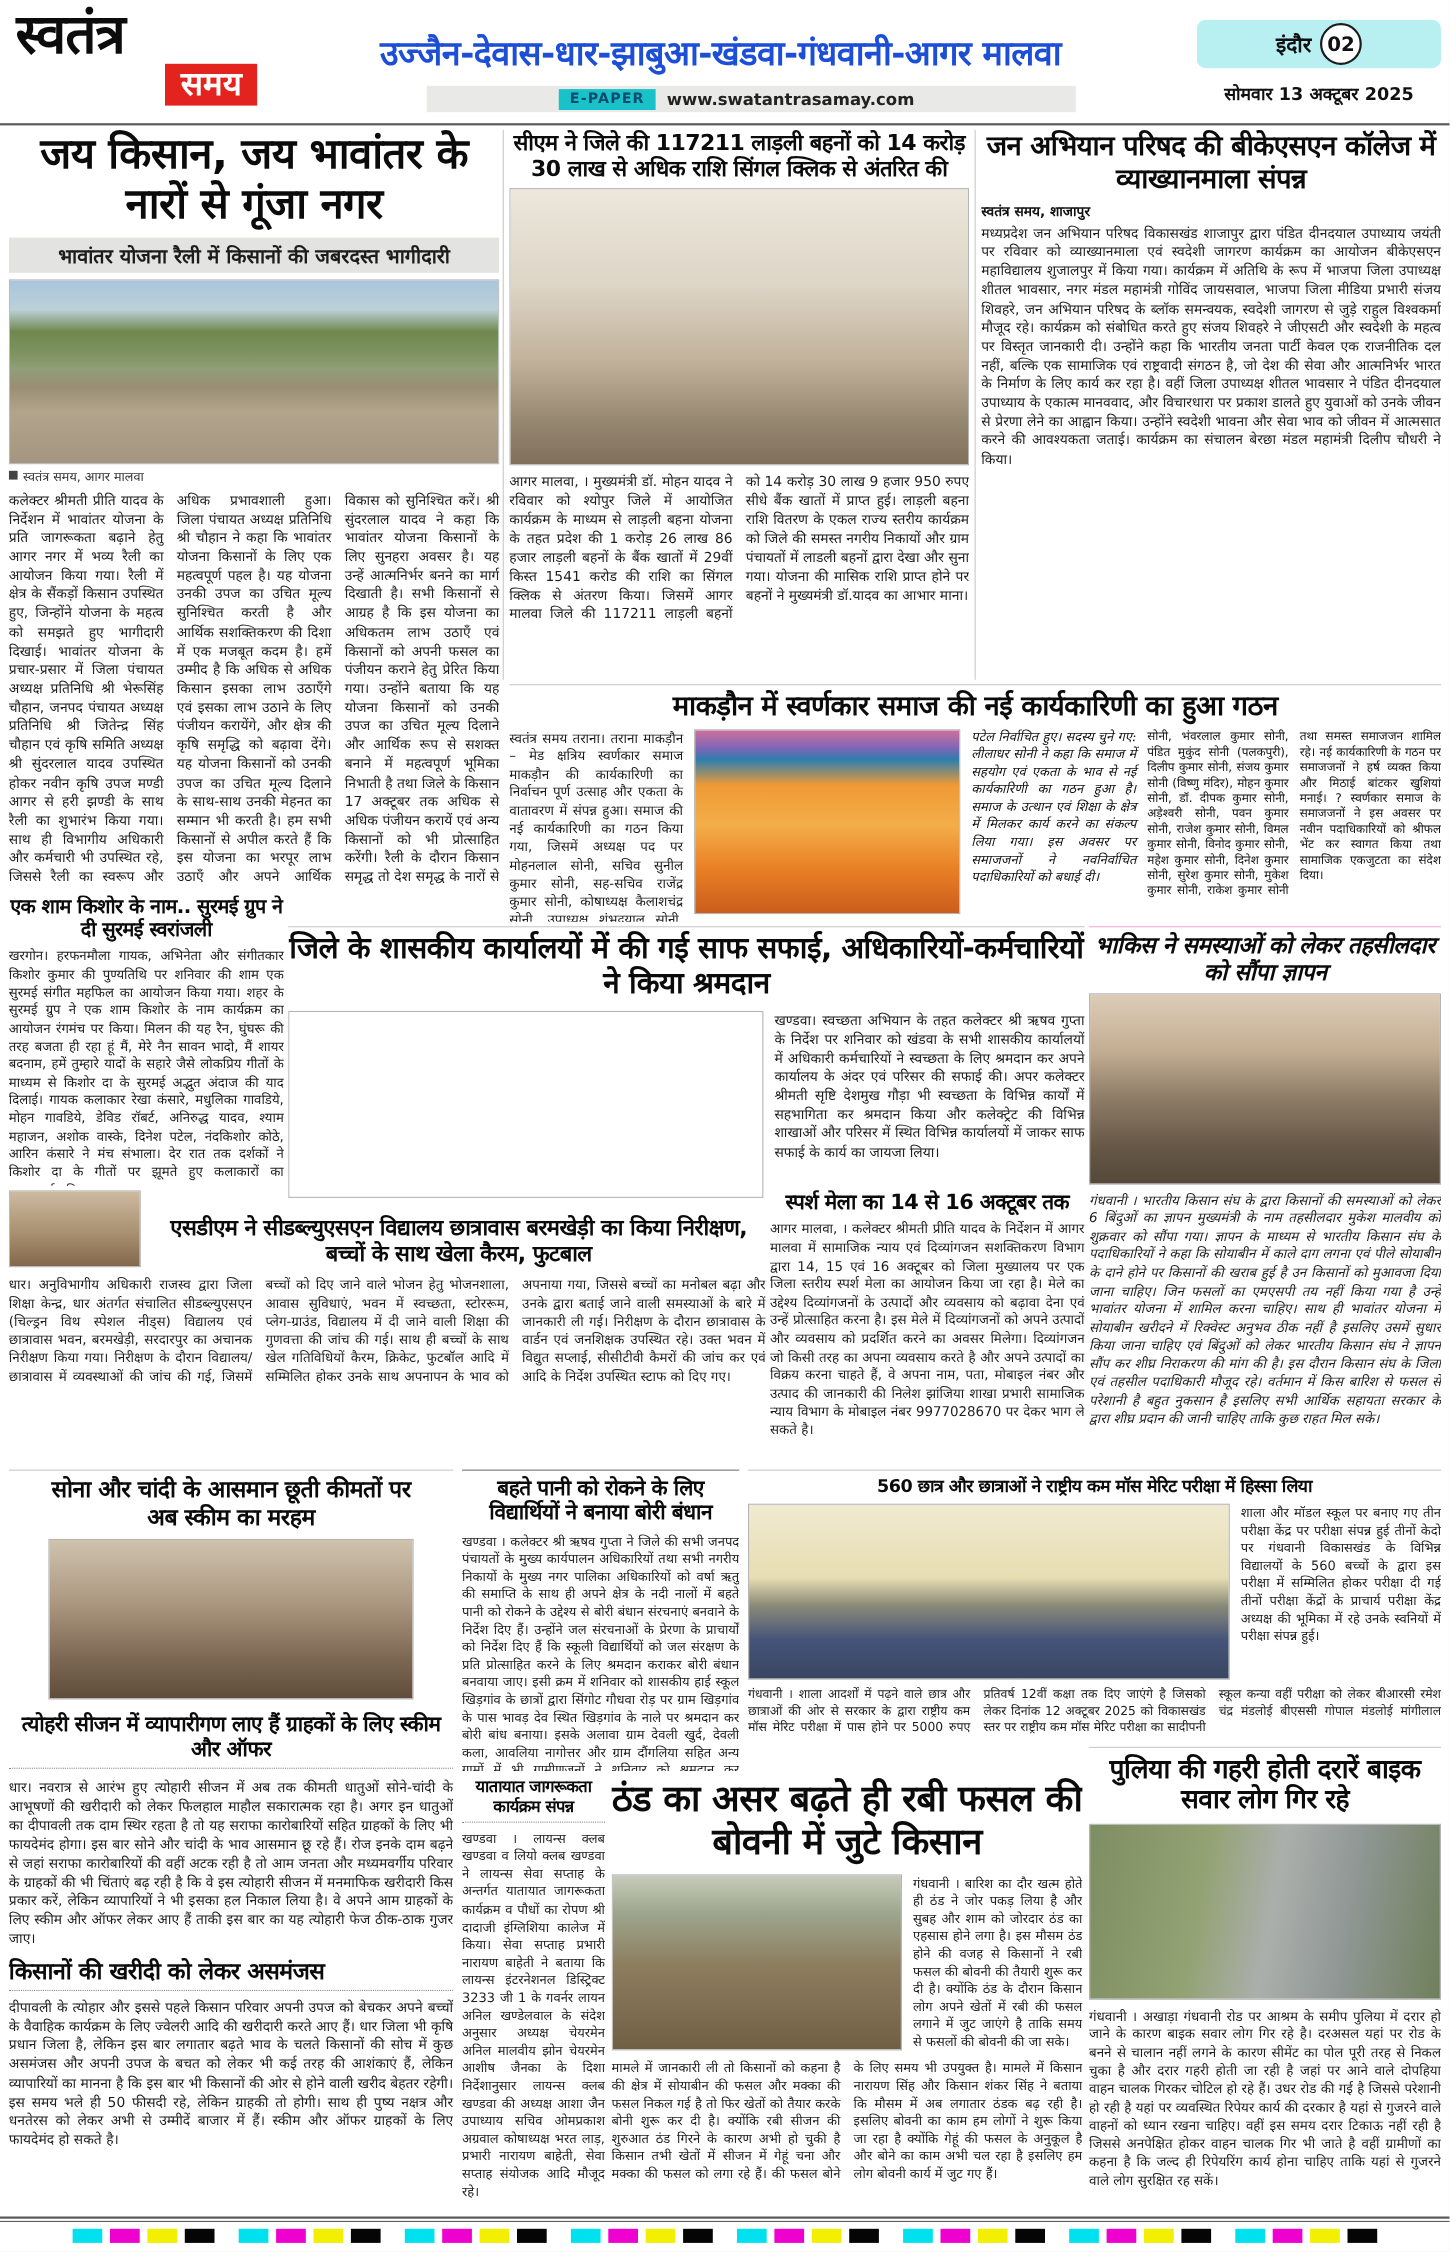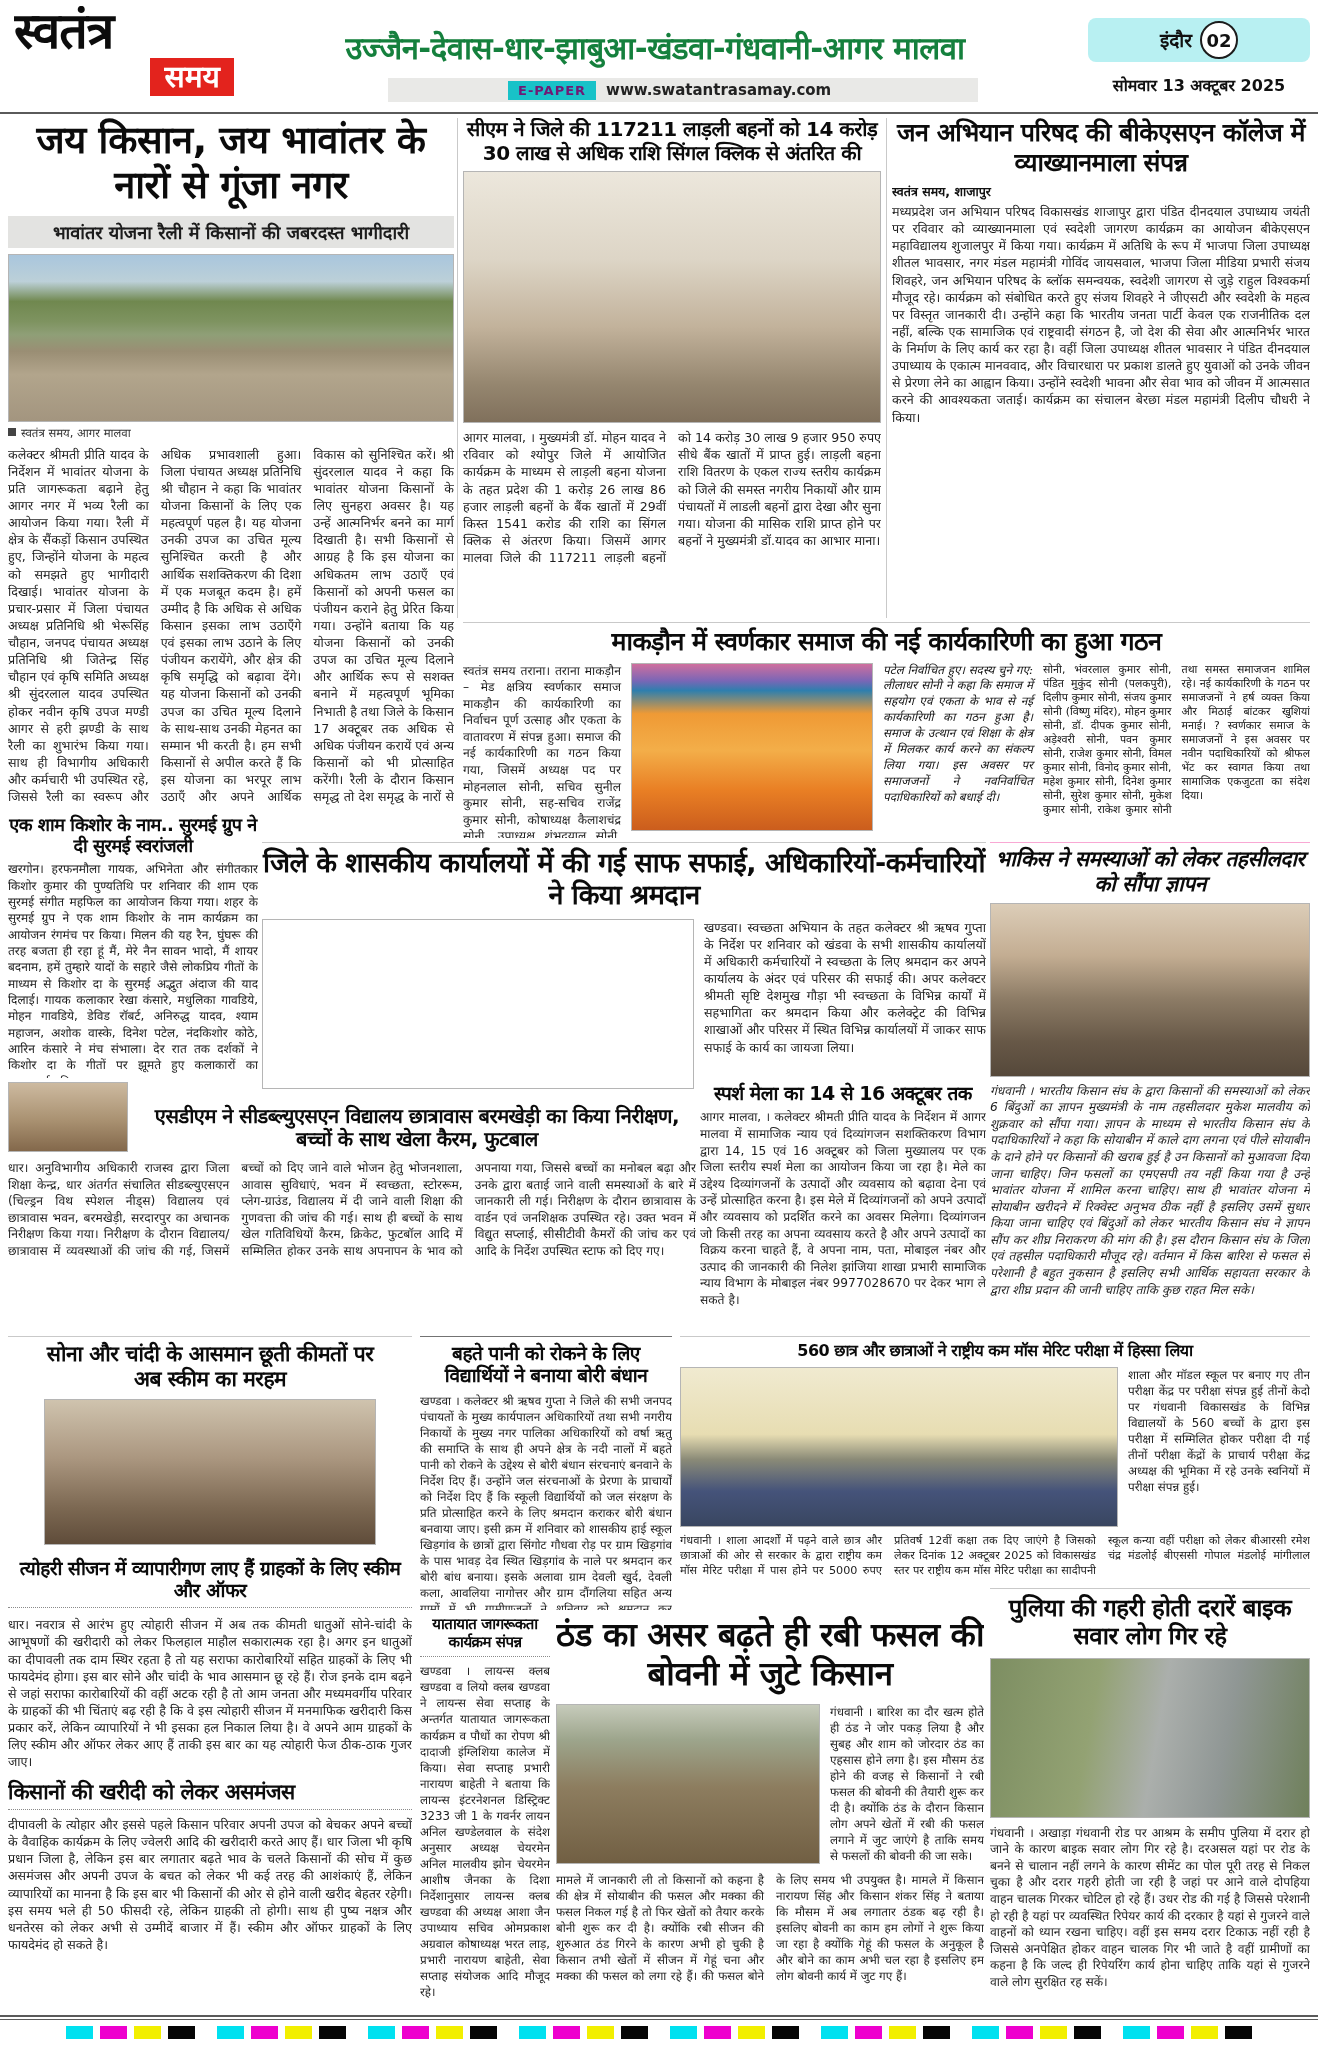--- a/index.html
+++ b/index.html
@@ -3,28 +3,28 @@
 <meta charset="utf-8">
 <style>
   html,body{margin:0;padding:0;background:#f2f2f0;}
   #page{position:relative;width:1318px;height:2047px;background:#ffffff;
         font-family:"DejaVu Sans","Liberation Sans",sans-serif;color:#111;overflow:hidden;}
   .abs{position:absolute;box-sizing:border-box;overflow:hidden;}
   
   .logo1{font-size:50px;font-weight:900;letter-spacing:-1px;line-height:1;color:#0c0c0c;}
   .logo2{display:inline-block;background:#e3231d;color:#fff;font-weight:900;font-size:30px;
          padding:1px 14px;line-height:1.2;}
-  .region{font-size:31px;font-weight:800;color:#15803d;text-align:center;letter-spacing:-0.5px;white-space:nowrap;}
+  .region{font-size:31px;font-weight:800;color:#1d4ed8;text-align:center;letter-spacing:-0.5px;white-space:nowrap;}
   .edpill{background:#b8f0f2;border-radius:8px;display:flex;align-items:center;gap:8px;padding:3px 8px;}
   .edname{font-weight:800;font-size:19px;}
   .pagecircle{background:#fff;border:2px solid #1c1c1c;border-radius:50%;width:34px;height:34px;
               display:flex;align-items:center;justify-content:center;font-weight:900;font-size:18px;}
   .dateline{font-weight:800;font-size:16px;white-space:nowrap;}
   .epbar{background:#e9e9e7;display:flex;align-items:center;gap:10px;padding:2px 10px 2px 120px;}
-  .epchip{background:#18c2c8;color:#701a75;font-weight:800;font-size:13px;padding:2px 10px;letter-spacing:1px;}
+  .epchip{background:#18c2c8;color:#0c4a6e;font-weight:800;font-size:13px;padding:2px 10px;letter-spacing:1px;}
   .epurl{font-size:15px;font-weight:700;color:#222;}
   .rule{background:#5a5a5a;}
   .hairline{background:#c9c9c9;}
   
   .hl{font-weight:900;color:#0b0b0b;text-align:center;line-height:1.18;letter-spacing:-0.5px;}
   .subbar{background:#e3e3e1;font-weight:800;text-align:center;color:#1c1c1c;}
   .body{font-size:12.6px;line-height:1.36;text-align:justify;color:#1d1d1d;}
   .cols2{column-count:2;column-gap:12px;}
   .cols3{column-count:3;column-gap:12px;}
   .byline{font-weight:800;}

